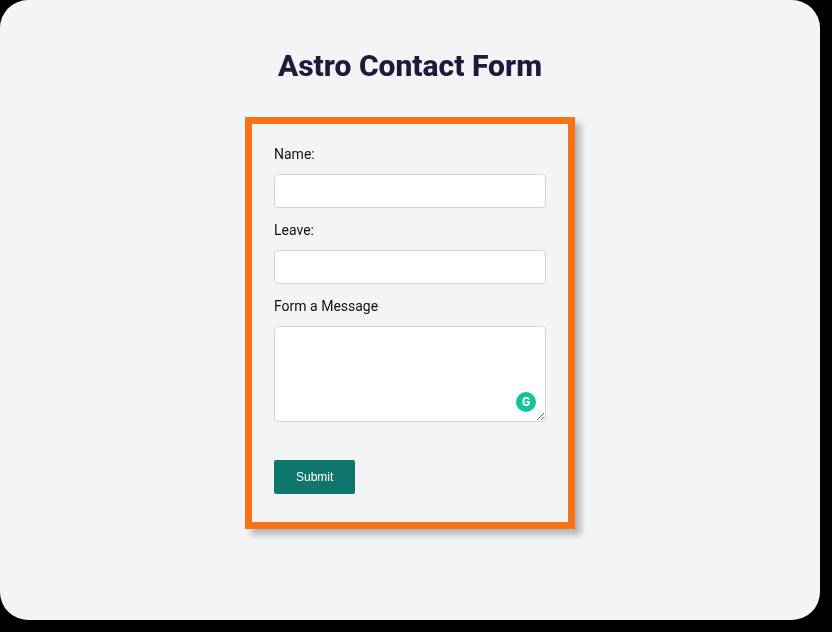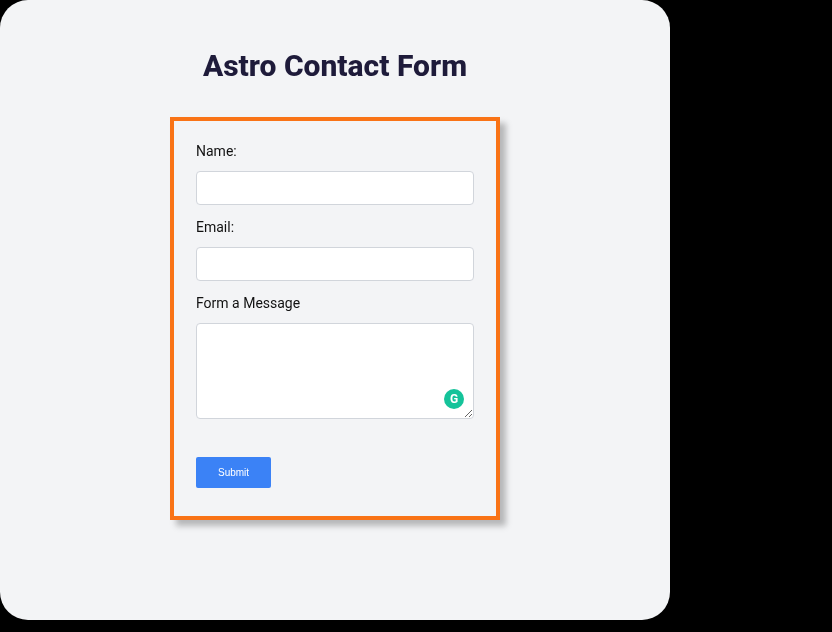--- a/index.html
+++ b/index.html
@@ -8,41 +8,41 @@
       box-sizing: border-box;
     }
     body {
       width: 832px;
       height: 632px;
       background: #000;
       font-family: -apple-system, BlinkMacSystemFont, "Segoe UI", Roboto, Helvetica, Arial, sans-serif;
       overflow: hidden;
     }
     .window {
-      width: 670px;
+      width: 820px;
       height: 620px;
       background: #f3f4f6;
       border-radius: 28px;
       margin: 0;
       padding-top: 48px;
       box-shadow: 10px 10px 0 rgba(0,0,0,0.15);
       position: relative;
     }
     .page-title {
       text-align: center;
       color: #1e1b3a;
       font-size: 30px;
       font-weight: 800;
       margin-bottom: 34px;
     }
     .form-card {
       width: 330px;
       margin: 0 auto;
       background: #f3f4f6;
-      border: 4px solid #f97316;
+      border: 7px solid #f97316;
       padding: 22px 22px 28px 22px;
       box-shadow: 6px 6px 6px rgba(0,0,0,0.25);
     }
     .field-label {
       display: block;
       font-size: 14px;
       color: #111;
       margin-bottom: 12px;
       margin-top: 0;
     }
@@ -88,43 +88,43 @@
       align-items: center;
       justify-content: center;
       font-size: 12px;
       font-weight: 700;
       line-height: 1;
       user-select: none;
     }
     .submit-btn {
       display: inline-block;
       margin-top: 34px;
-      background: #3b82f6;
+      background: #0f766e;
       color: #fff;
       border: none;
       padding: 10px 22px;
-      font-size: 10px;
+      font-size: 12px;
       font-weight: 500;
       border-radius: 2px;
       cursor: pointer;
     }
   </style>
 </head>
 <body>
 
 <div class="window">
 
   <h1 class="page-title">Astro Contact Form</h1>
 
   <form class="form-card">
 
     <label class="field-label">Name:</label>
     <input type="text" class="text-input" value="" style="">
 
-    <label class="field-label spaced">Email:</label>
+    <label class="field-label spaced">Leave:</label>
     <input type="text" class="text-input" value="" style="">
 
     <label class="field-label spaced">Form a Message</label>
     <div class="textarea-wrap">
       <textarea class="text-area" style=""></textarea>
       <span class="grammarly-badge">G</span>
     </div>
 
     <button type="button" class="submit-btn">Submit</button>
 

